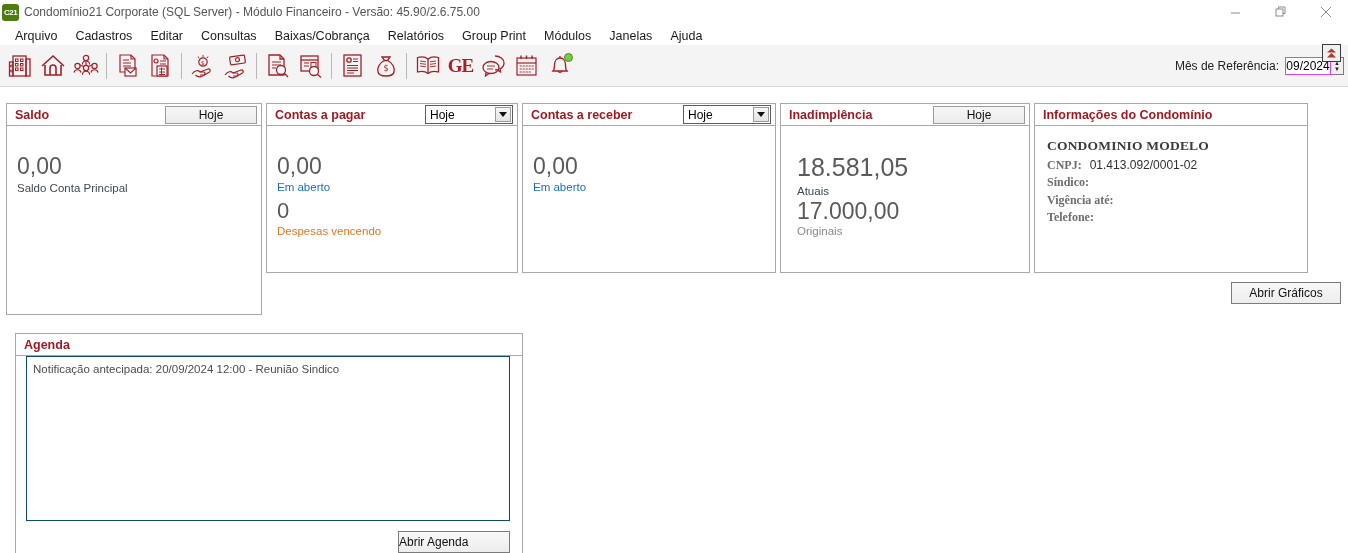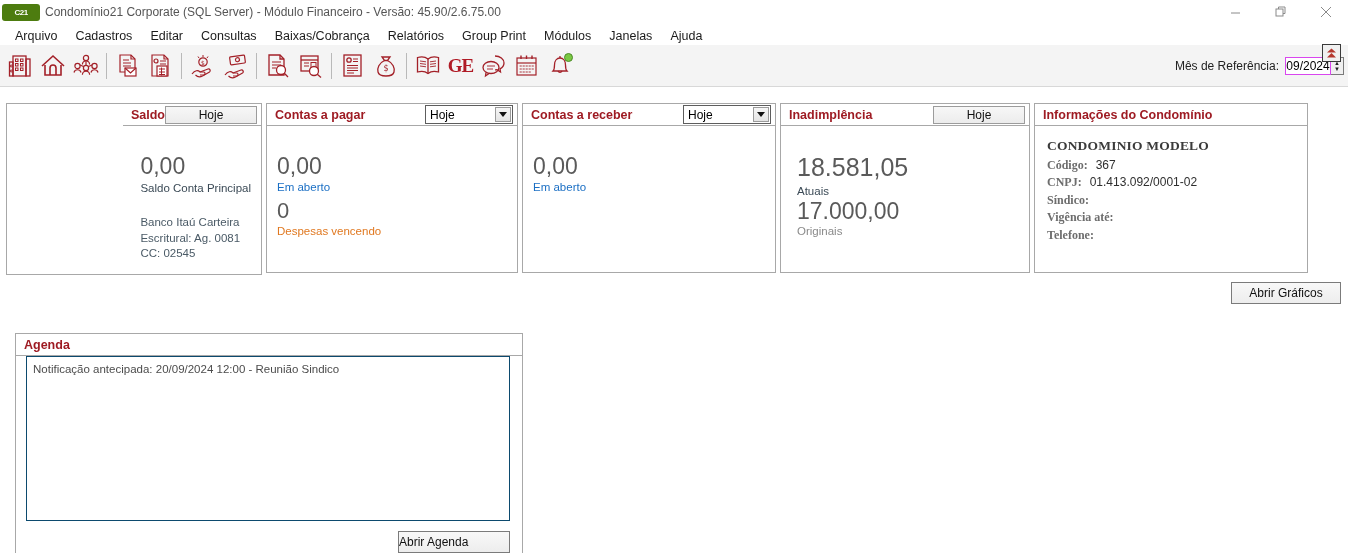--- a/index.html
+++ b/index.html
@@ -11,21 +11,21 @@
     overflow: hidden;
   }
   .app { position: relative; width: 1348px; height: 553px; background:#fff; }
 
   
   .titlebar {
     height: 24px; display: flex; align-items: center;
     background: #ffffff; padding-left: 2px;
   }
   .app-icon {
-    width: 38px; height: 17px; border-radius: 3px;
+    width: 17px; height: 17px; border-radius: 3px;
     background: #4d7c0f; color: #fff;
     font-size: 8px; font-weight: bold; line-height: 17px;
     text-align: center; letter-spacing: -0.5px;
     flex: 0 0 auto; margin-right: 5px;
   }
   .title-text {
     font-size: 12px; color: #555; white-space: nowrap;
   }
   .win-btns { margin-left: auto; display: flex; }
   .win-btn {
@@ -487,29 +487,28 @@
 
   <div class="collapse-btn">
     <svg width="13" height="13" viewBox="0 0 13 13">
       <polygon points="6.5,1.5 11,5.5 2,5.5" fill="#b4362c"></polygon>
       <polygon points="6.5,6 11,10.5 2,10.5" fill="#b4362c"></polygon>
     </svg>
   </div>
 
   <div class="panels">
 
-    <div class="panel" style="width:256px;height:172px;align-items:flex-end;">
+    <div class="panel" style="width:256px;height:212px;">
       <div class="panel-head">
         <span class="panel-title">Saldo</span>
         <span class="hoje-btn">Hoje</span>
       </div>
       <div class="panel-body">
         <div class="big-num" style="margin-top:18px;">0,00</div>
         <div class="lbl-dark">Saldo Conta Principal</div>
-        <div class="bank-line">Banco Itaú Carteira Escritural: Ag. 0081 CC: 02545</div>
       </div>
     </div>
 
     <div class="panel" style="width:252px;height:170px;">
       <div class="panel-head">
         <span class="panel-title">Contas a pagar</span>
         <span class="hoje-combo">
           <span>Hoje</span>
           <span class="arrow-box">
               <span class="caret"></span>
@@ -552,24 +551,20 @@
         <div class="lbl-gray">Originais</div>
       </div>
     </div>
 
     <div class="panel" style="width:274px;height:170px;">
       <div class="panel-head">
         <span class="panel-title">Informações do Condomínio</span>
       </div>
       <div class="panel-body condo-body">
         <div class="condo-name">CONDOMINIO MODELO</div>
-        <div class="condo-row">
-          <span class="condo-key">Código:</span>
-          <span class="condo-val">367</span>
-        </div>
         <div class="condo-row">
           <span class="condo-key">CNPJ:</span>
           <span class="condo-val">01.413.092/0001-02</span>
         </div>
         <div class="condo-row">
           <span class="condo-key">Síndico:</span>
           <span class="condo-val"></span>
         </div>
         <div class="condo-row">
           <span class="condo-key">Vigência até:</span>

